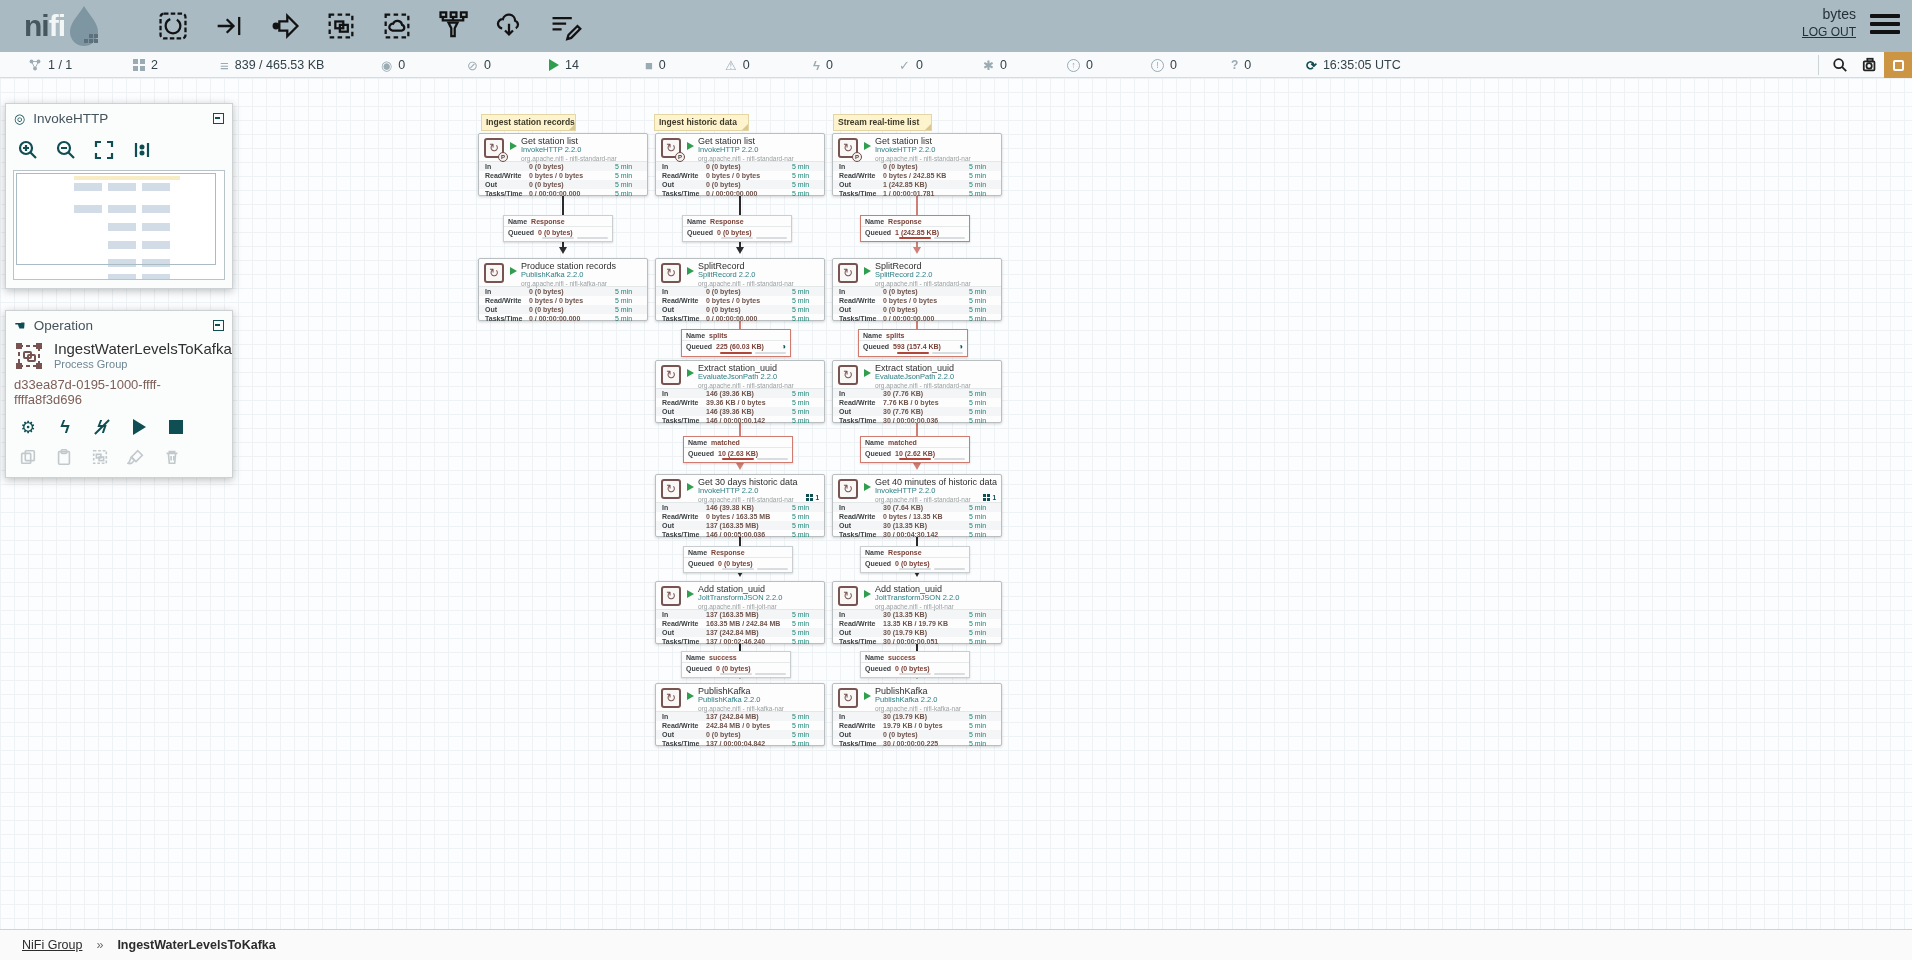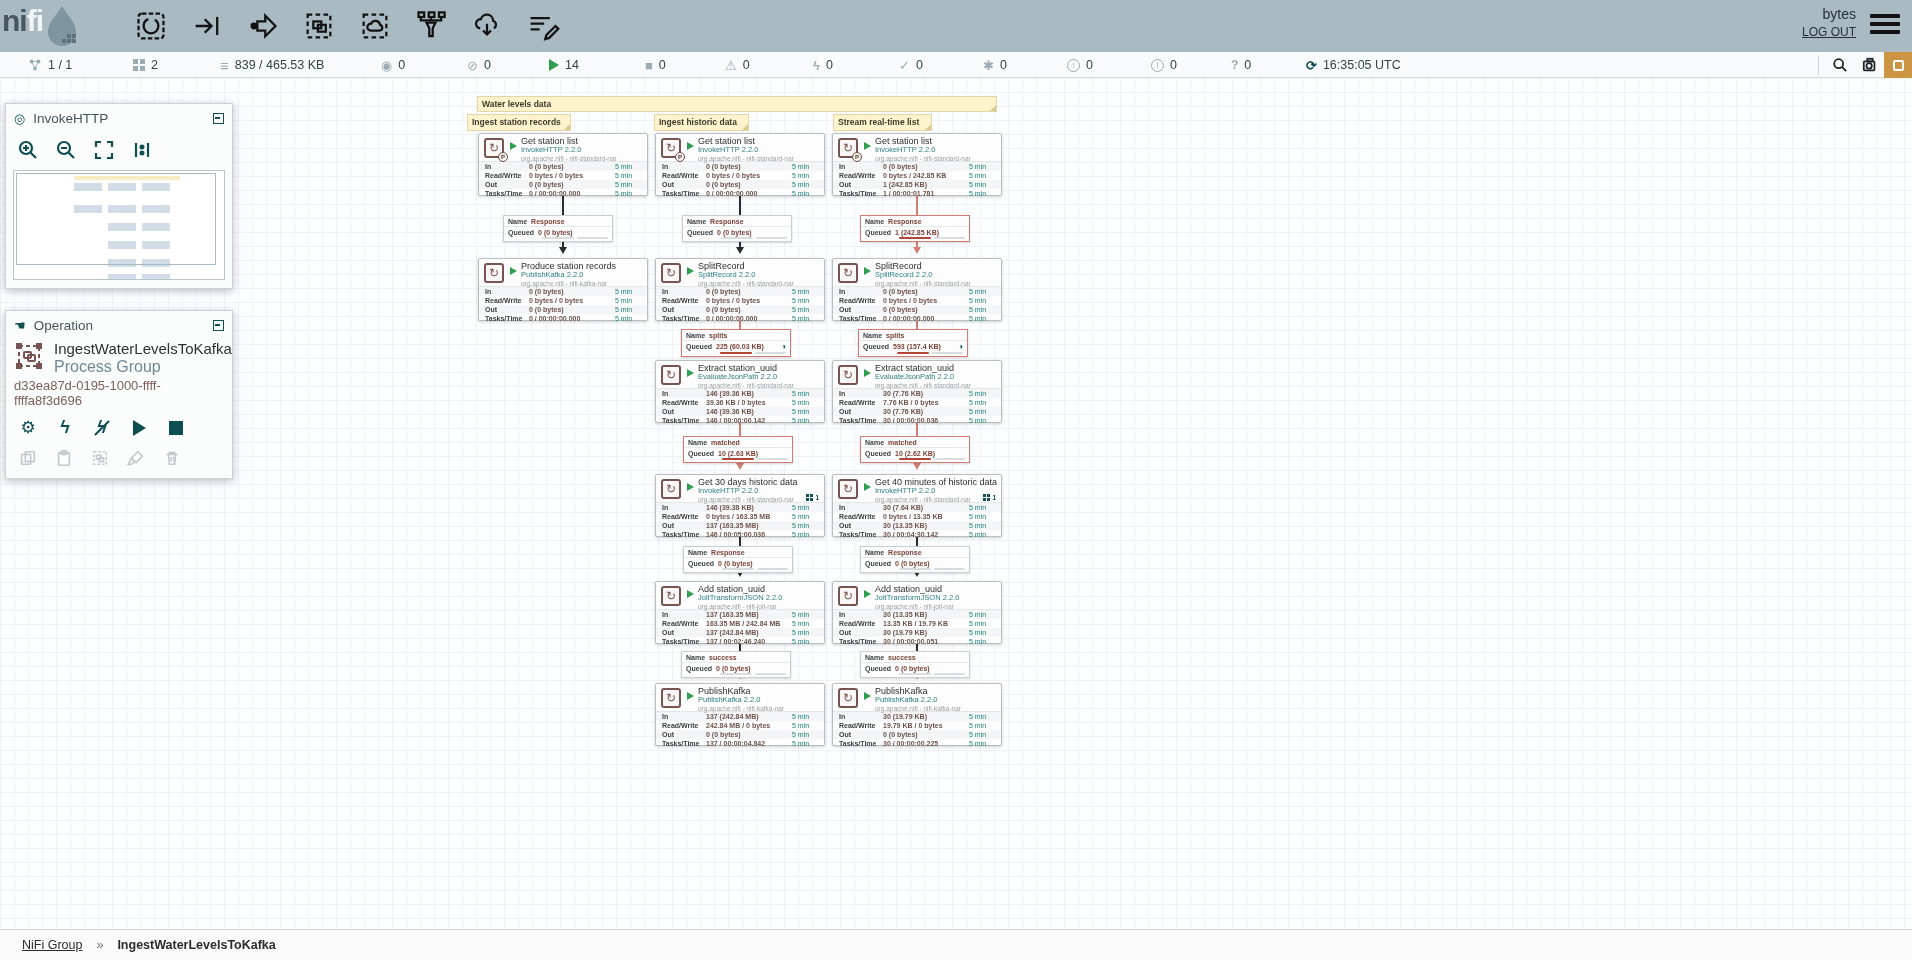--- a/index.html
+++ b/index.html
@@ -1,19 +1,19 @@
 <!DOCTYPE html>
 <html><head>
 <meta charset="utf-8">
 <style>
   *{margin:0;padding:0;box-sizing:border-box}
   html,body{width:1912px;height:960px;overflow:hidden;font-family:"Liberation Sans",sans-serif;background:#fff}
   
   .hdr{position:absolute;left:0;top:0;width:1912px;height:52px;background:#a9bac3;display:flex;align-items:center}
-  .logo{display:flex;margin-left:2px;width:118px}
+  .logo{display:flex;align-items:center;margin-left:24px;width:118px}
   .logo-txt{font-size:30px;font-weight:bold;letter-spacing:-1px}
   .logo-ni{color:#47565f}.logo-fi{color:#f3f6f7}
   .tools{display:flex;align-items:center;gap:22px;margin-left:14px}
   .tool{width:34px;height:34px;cursor:grab}
   .tool svg{width:34px;height:34px;stroke:#121212;fill:none;stroke-width:2}
   .hdr-right{position:absolute;right:56px;top:6px;text-align:right}
   .usr{font-size:14px;color:#243138}
   .logout{font-size:12px;color:#243138;text-decoration:underline;cursor:pointer;margin-top:3px}
   .burger{position:absolute;right:12px;top:14px;width:30px;height:24px;cursor:pointer}
   .burger i{display:block;height:4px;background:#121212;margin-bottom:4px;border-radius:1px}
@@ -79,21 +79,21 @@
   .navtools{display:flex;gap:14px;padding:8px 4px 8px 10px}
   .navtools .nt{width:24px;height:24px;cursor:pointer;display:flex;align-items:center;justify-content:center}
   .navtools svg{width:22px;height:22px;stroke:#0f4e52;fill:none;stroke-width:2.2}
   .minimap{position:relative;margin:0 7px 8px 7px;height:110px;border:1px solid #b9c4c8;background:#fff;overflow:hidden;cursor:pointer}
   .m{position:absolute;background:#d2dce7}
   .my{background:#f7ecc3}
   .mvp{position:absolute;left:2px;top:2px;width:200px;height:92px;border:1px solid #a9bcc6}
   .op-ident{display:flex;align-items:flex-start;gap:10px;padding:4px 8px 0 8px}
   .op-ico svg{width:30px;height:30px;stroke:#775351;fill:none;stroke-width:2}
   .op-name{font-size:15px;color:#303030;line-height:1.1}
-  .op-type{font-size:16px;color:#6f8694}
+  .op-type{font-size:11px;color:#6f8694}
   .op-id{font-size:13px;color:#7c5f58;padding:2px 8px 0 8px}
   .op-btns{display:flex;gap:17px;padding:10px 4px 4px 12px;align-items:center}
   .ob{width:20px;height:20px;display:flex;align-items:center;justify-content:center;cursor:pointer;color:#0f4e52;font-size:17px;position:relative}
   .ob .tri{width:0;height:0;border-left:13px solid #0f4e52;border-top:8px solid transparent;border-bottom:8px solid transparent}
   .ob .sq{width:14px;height:14px;background:#0f4e52}
   .slash::after{content:"";position:absolute;left:0;top:9px;width:20px;height:2px;background:#0f4e52;transform:rotate(-45deg)}
   .op-btns2{display:flex;gap:16px;padding:6px 4px 10px 12px;align-items:center}
   .ob2{width:20px;height:20px;display:flex;align-items:center;justify-content:center;cursor:default}
   .ob2 svg{width:18px;height:18px;stroke:#c2c9cc;fill:none;stroke-width:1.8}
   
@@ -256,22 +256,21 @@
         <circle cx="8" cy="10" r="3"></circle>
       </svg>
     </span>
   <span class="sbtn orange" style="left:1884px">
       <i></i>
     </span>
 </div>
 
 <div class="canvas">
 
-  <div class="clabel" style="left:477px;top:18px;width:520px;height:16px">Water levels data</div>
-  <div class="clabel" style="left:467px;top:36px;width:104px;height:17px">Ingest station records</div>
+  <div class="clabel" style="left:481px;top:36px;width:95px;height:17px">Ingest station records</div>
   <div class="clabel" style="left:654px;top:36px;width:95px;height:17px">Ingest historic data</div>
   <div class="clabel" style="left:833px;top:36px;width:99px;height:17px">Stream real-time list</div>
 
   <div class="edge eb" style="left:562px;top:118px;height:55px"></div>
   <div class="edge eb" style="left:739px;top:118px;height:55px"></div>
   <div class="edge er" style="left:739px;top:243px;height:32px"></div>
   <div class="edge er" style="left:739px;top:345px;height:44px"></div>
   <div class="edge eb" style="left:739px;top:459px;height:37px"></div>
   <div class="edge eb" style="left:739px;top:566px;height:32px"></div>
   <div class="edge er" style="left:916px;top:118px;height:55px"></div>

